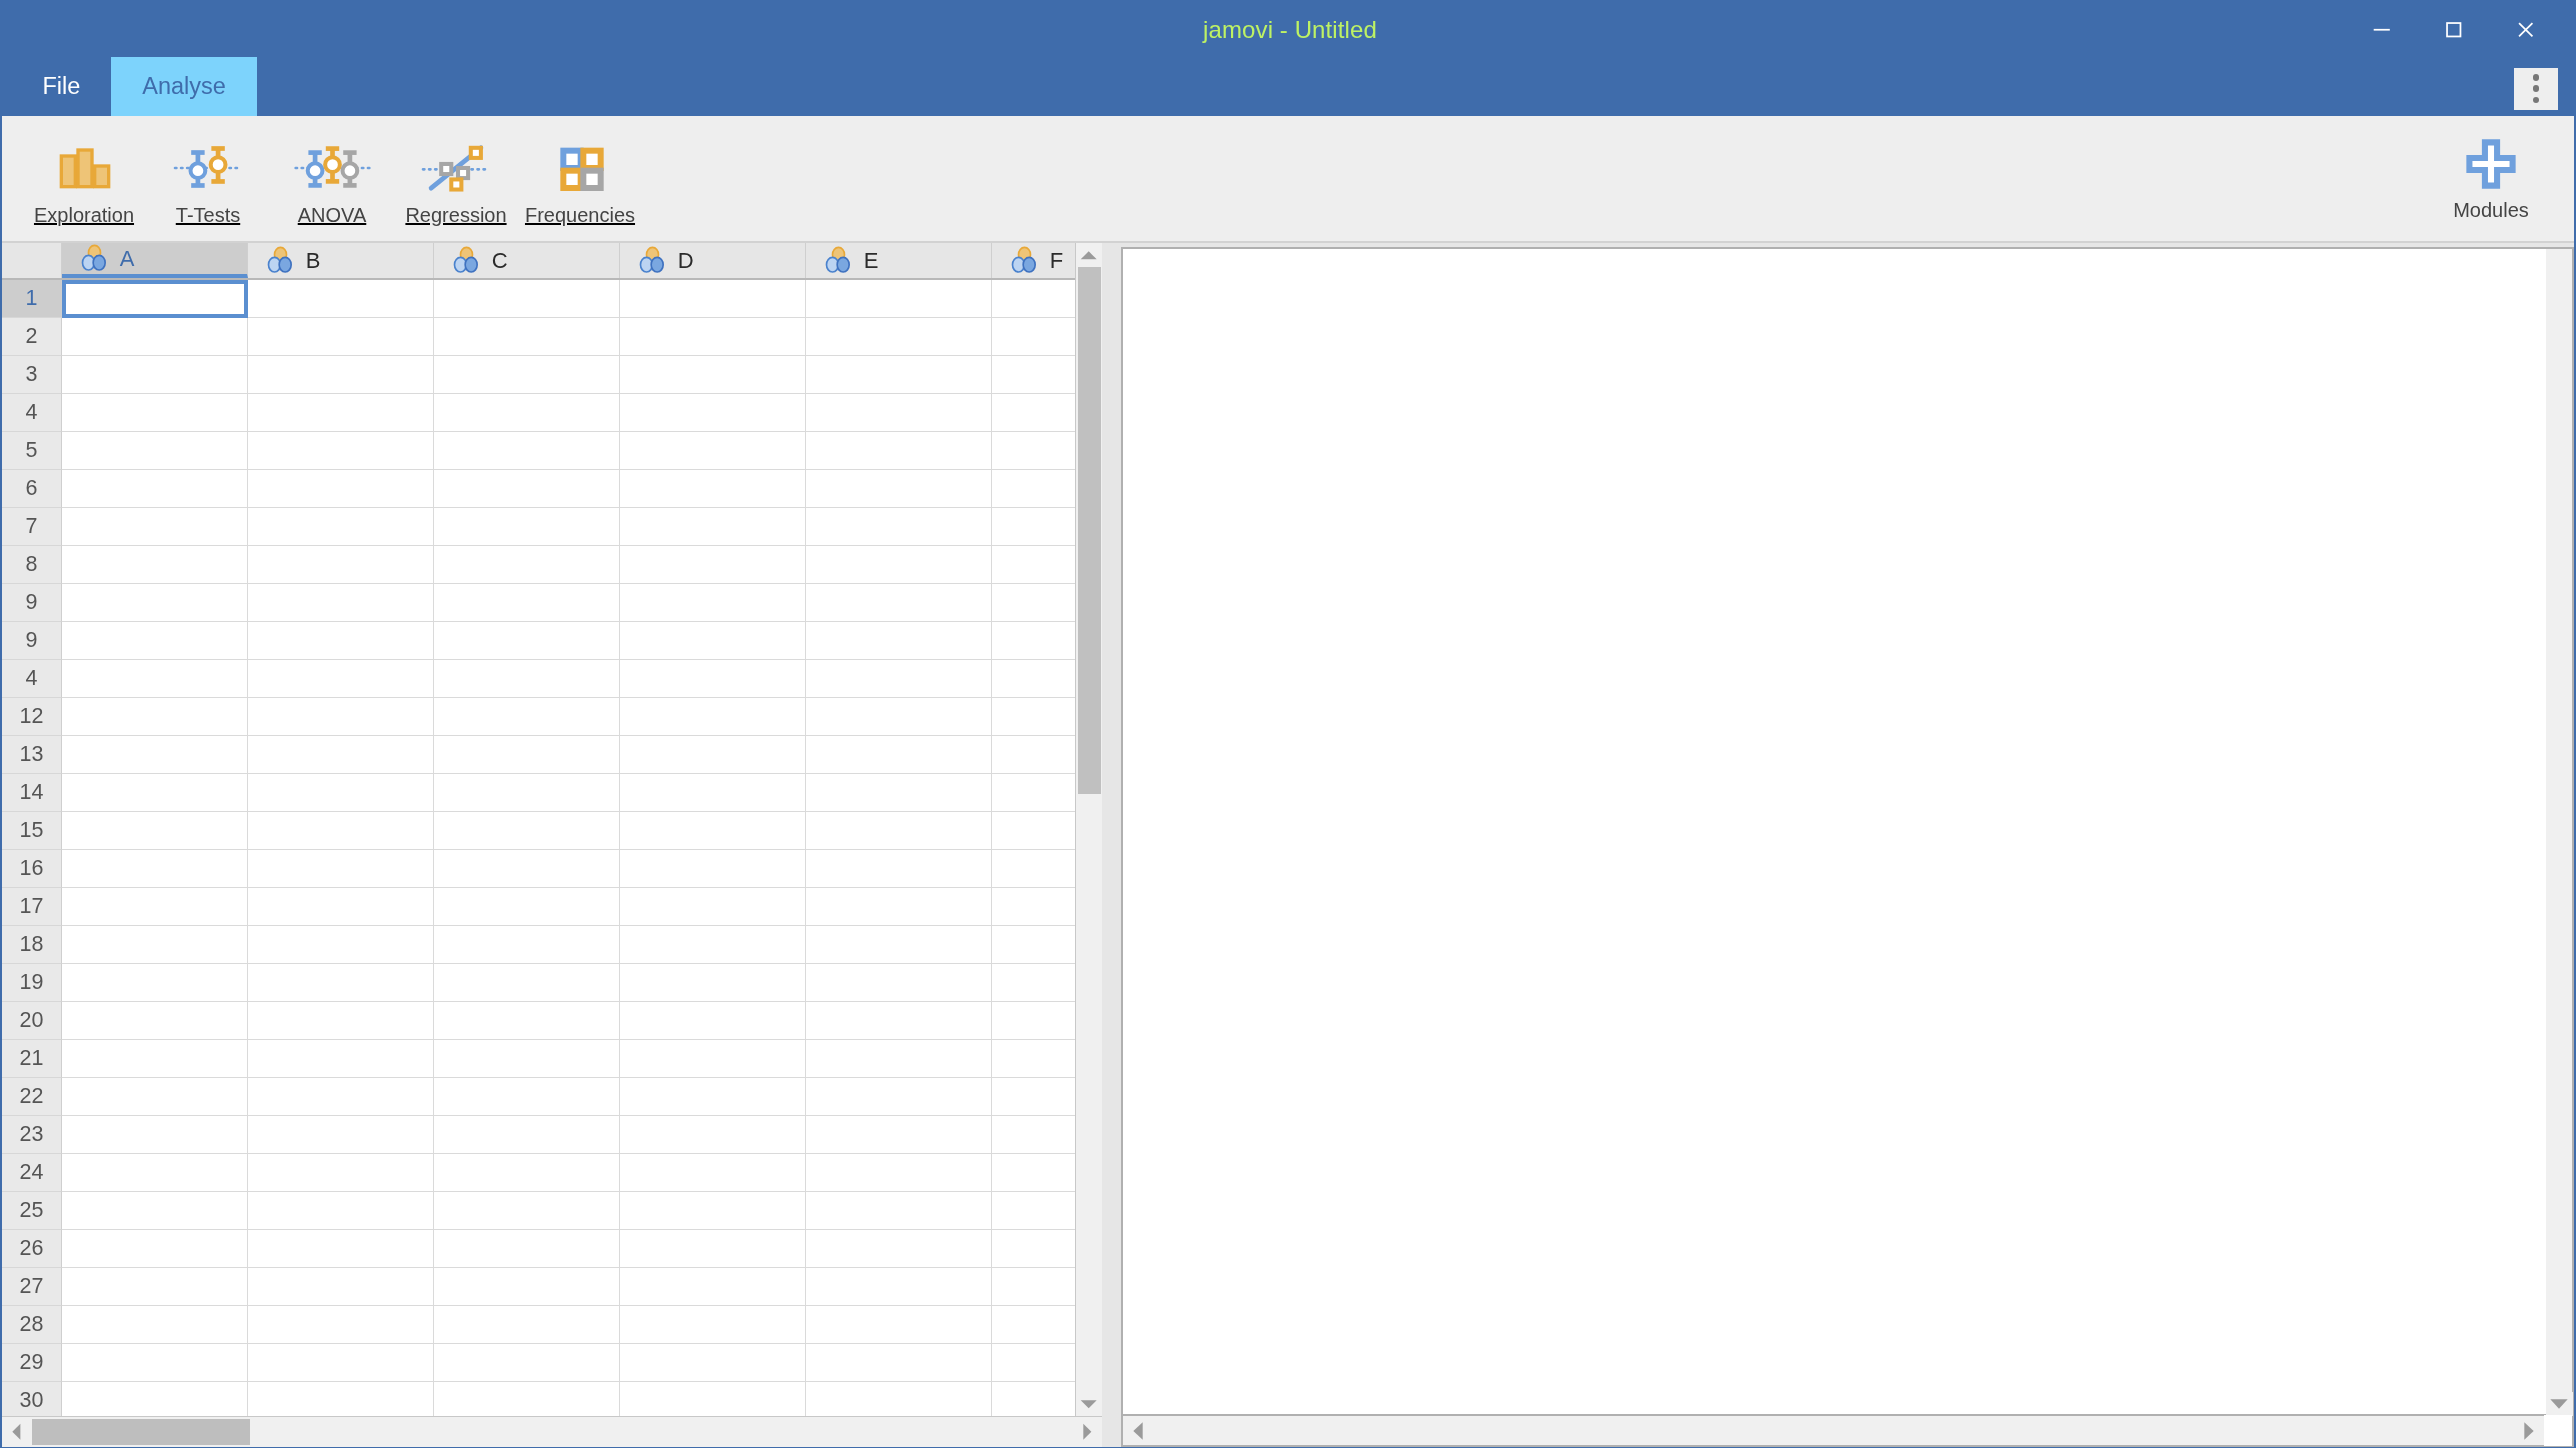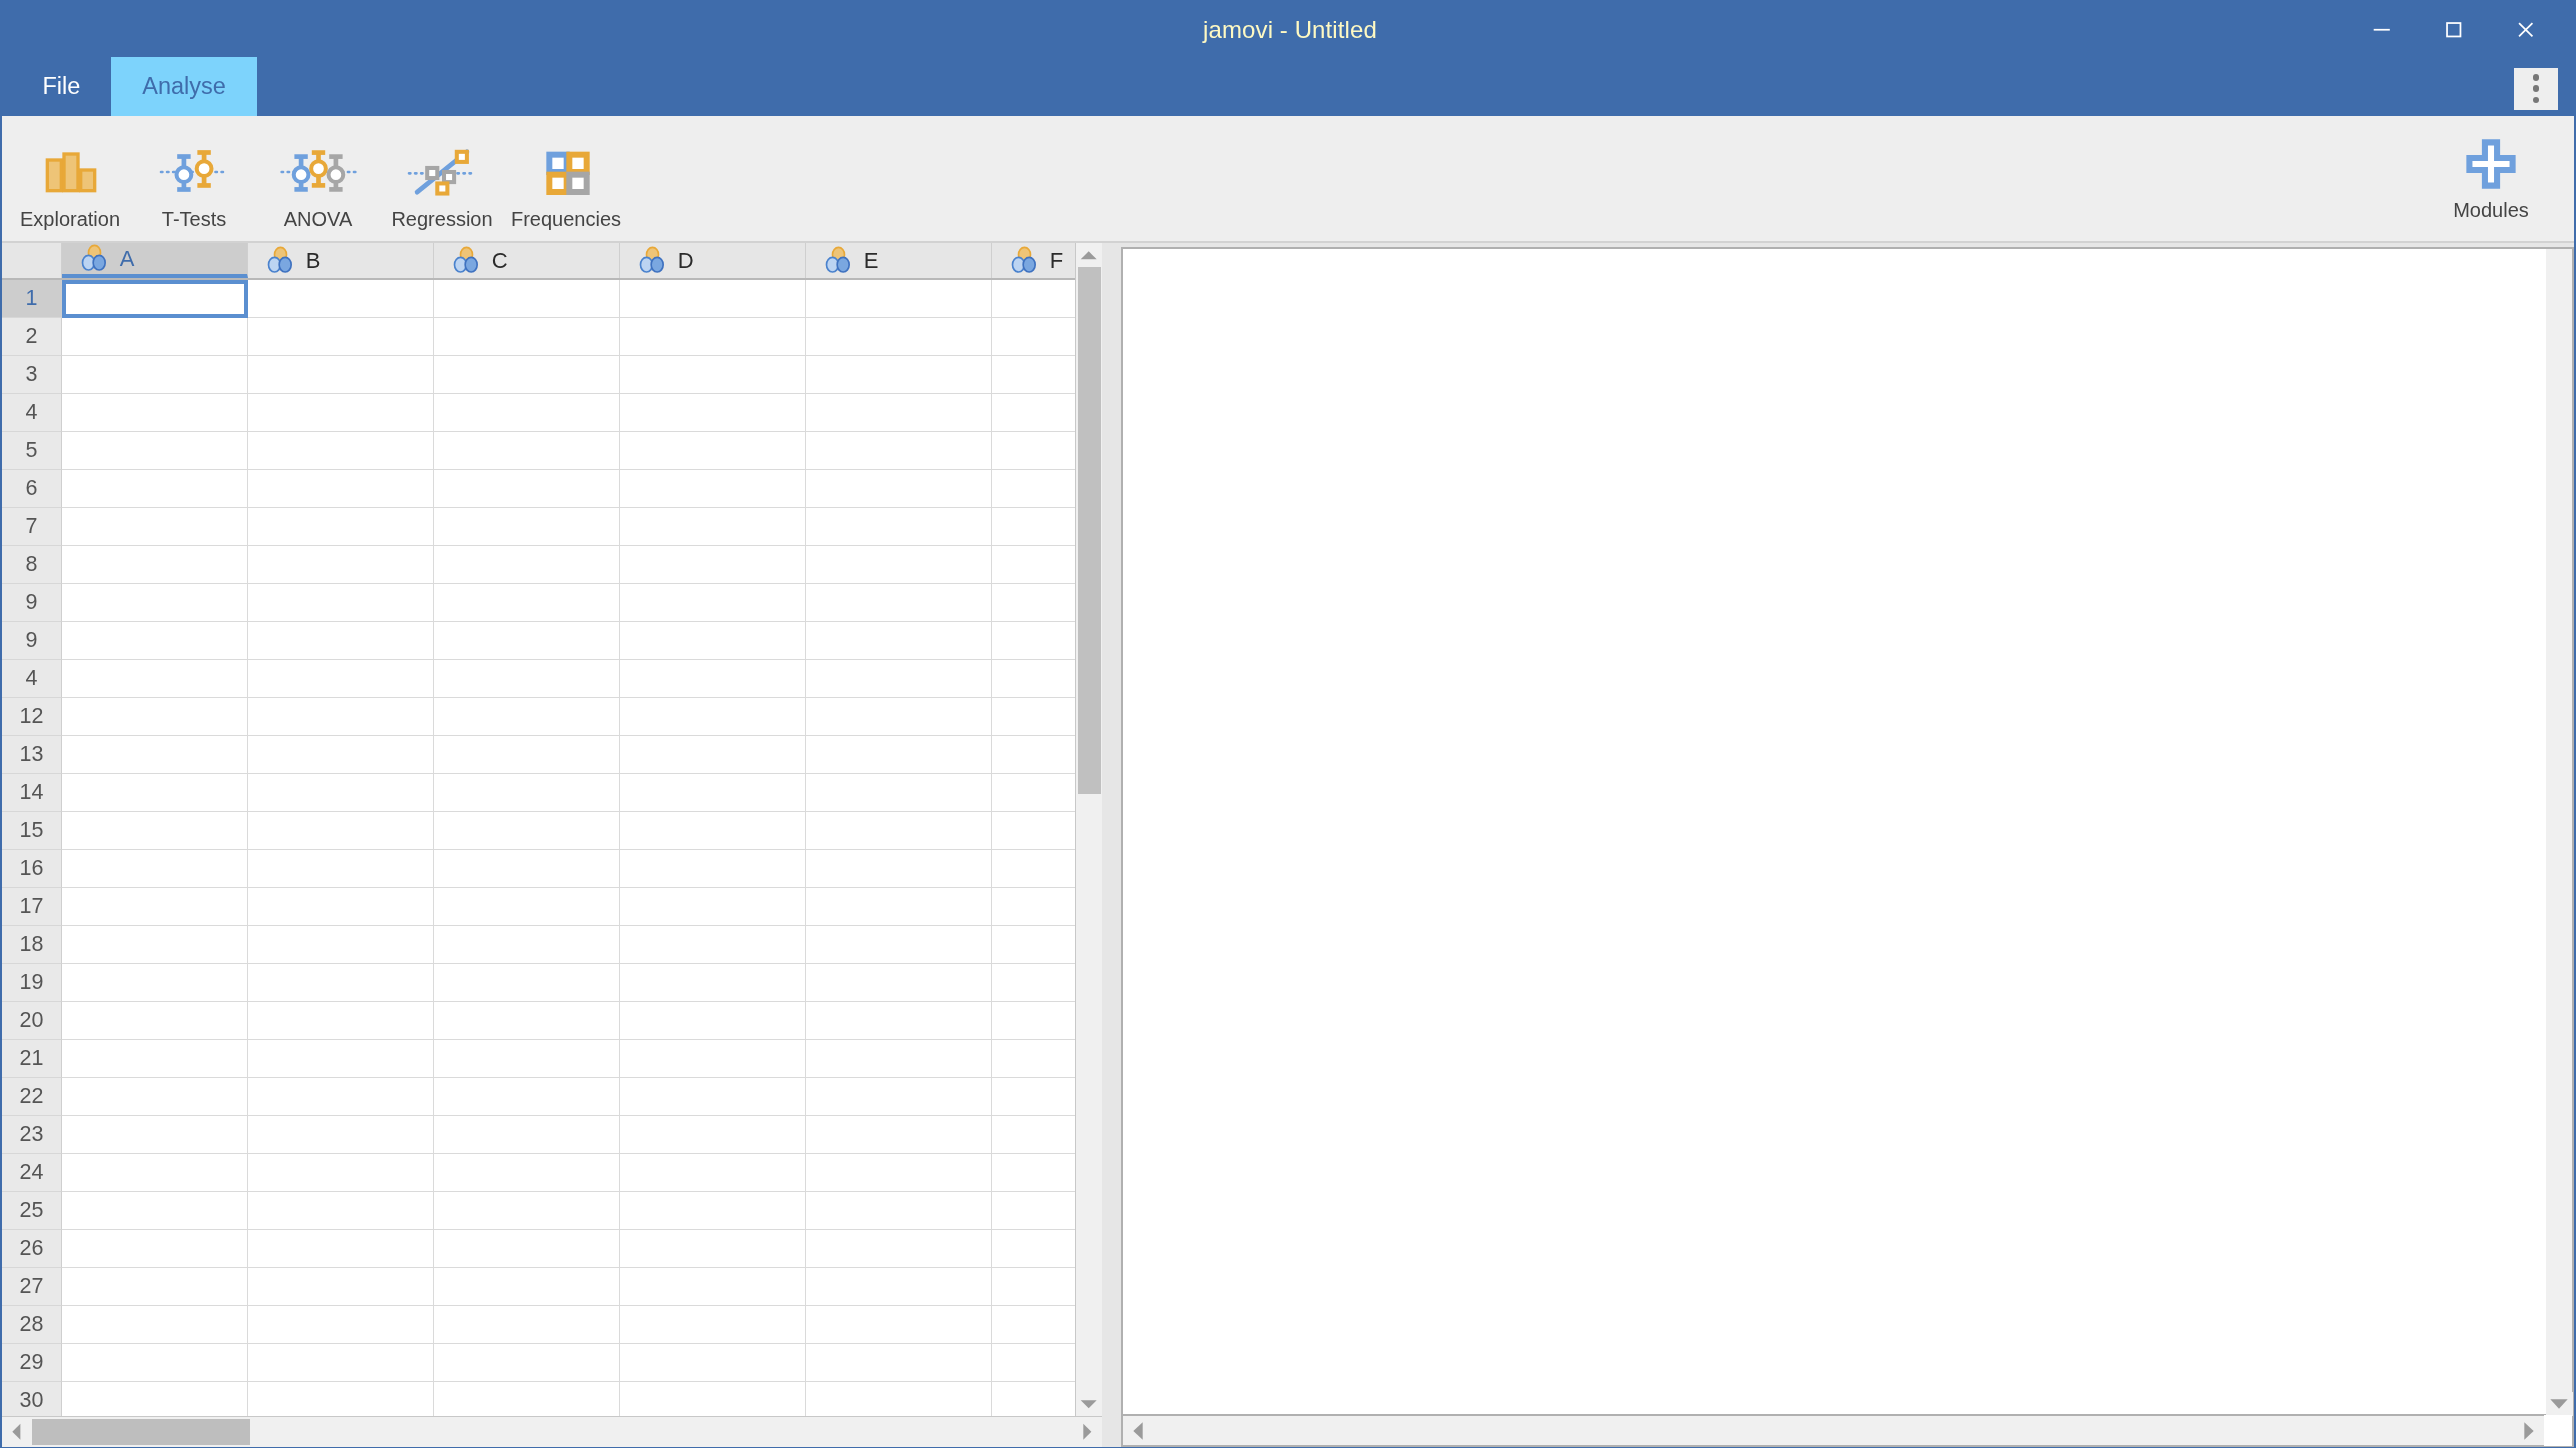--- a/index.html
+++ b/index.html
@@ -28,21 +28,21 @@
     height: 55px;
     background: #3f6cab;
     flex: 0 0 55px;
   }
   .title-text {
     position: absolute;
     left: 4px; right: 0; top: 0;
     height: 55px;
     line-height: 55px;
     text-align: center;
-    color: #fef9c3;
+    color: #bef264;
     font-size: 24px;
     letter-spacing: 0.1px;
   }
   .win-controls {
     position: absolute;
     right: 12px; top: 0;
     height: 55px;
     display: flex;
     align-items: center;
     gap: 0px;
@@ -102,23 +102,24 @@
   }
 
   
   .ribbon {
     position: relative;
     height: 127px;
     flex: 0 0 127px;
     background: #eeeeee;
     border-bottom: 2px solid #d2d2d2;
     display: flex;
-    align-items: flex-end;
-    padding-left: 6px;
+    align-items: center;
+    padding-left: 20px;
     padding-top: 9.4px;
+    text-decoration: underline;
   }
   .ribbon-item {
     width: 124px;
     height: 107px;
     display: flex;
     flex-direction: column;
     align-items: center;
     justify-content: flex-start;
     cursor: default;
     padding-top: 9.4px;

